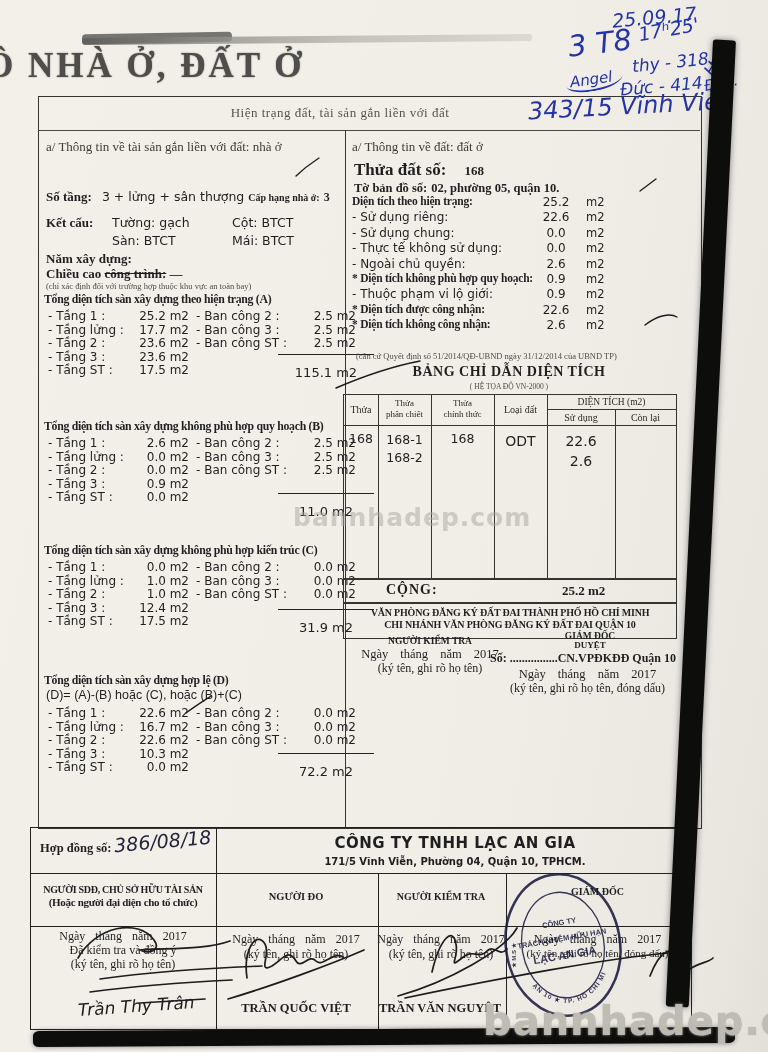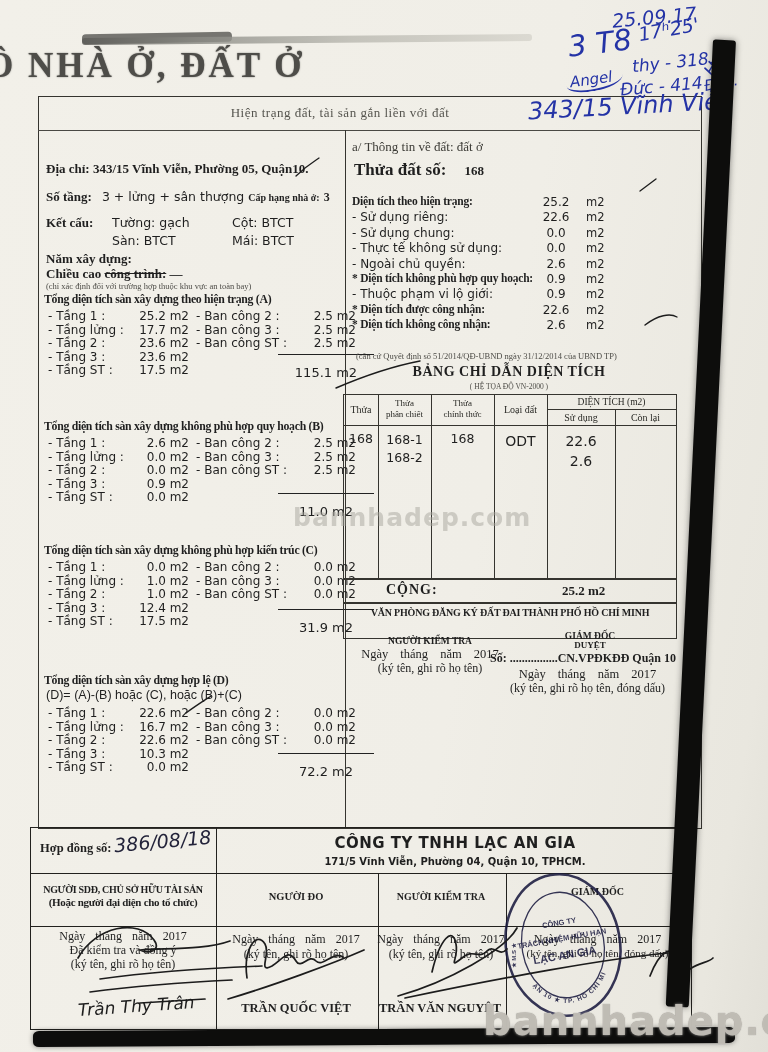--- a/index.html
+++ b/index.html
@@ -89,24 +89,21 @@
   <div class="hand" style="left:620px;top:76px;font-size:17px;transform:rotate(-5deg);">Đức - 414</div>
   <div class="hand" style="left:704px;top:74px;font-size:15px;transform:rotate(-10deg);">Đức.</div>
   <div class="hand" style="left:566px;top:70px;font-size:15px;transform:rotate(-8deg);border-bottom:2px solid #2433a6;padding:0 10px 1px 4px;border-radius:0 0 60% 40%;">Angel</div>
   <div class="hand" style="left:528px;top:92px;font-size:24px;transform:rotate(-3deg);">343/15 Vĩnh Viễn</div>
 
   <div class="main-box"></div>
   <div class="form-header">Hiện trạng đất, tài sản gắn liền với đất</div>
   <div class="hdr-line"></div>
   <div class="col-div"></div>
 
-  <div class="abs" style="left:46px;top:161px;font-size:13px;white-space:nowrap;">
-    <span class="sb">Địa chỉ:</span>
-    <span class="sb">343/15 Vĩnh Viễn, Phường 05, Quận10.</span>
-  </div>
+  <div class="abs" style="left:46px;top:139px;font-size:13px;color:#3c3b36;">a/ Thông tin về tài sản gắn liền với đất: nhà ở</div>
   <div class="abs" style="left:46px;top:187px;white-space:nowrap;">
     <span class="sb" style="font-size:13px;">Số tầng:</span>
     <span class="fill" style="font-size:12.5px;margin-left:6px;">3 + lửng + sân thượng</span>
     <span class="sb" style="font-size:10px;margin-left:0;">Cấp hạng nhà ở:</span>
     <span class="sb" style="font-size:12px;">3</span>
   </div>
   <div class="abs sb" style="left:46px;top:215px;font-size:13px;">Kết cấu:</div>
   <div class="abs fill" style="left:112px;top:215px;font-size:12.5px;">Tường: gạch</div>
   <div class="abs fill" style="left:112px;top:233px;font-size:12.5px;">Sàn: BTCT</div>
   <div class="abs fill" style="left:232px;top:215px;font-size:12.5px;">Cột: BTCT</div>
@@ -279,20 +276,24 @@
         </div>
       </div>
     <div class="fs-total" style="top:80px;">72.2 m2</div>
   </div>
 
   <div class="abs" style="left:352px;top:139px;font-size:13px;color:#3c3b36;">a/ Thông tin về đất: đất ở</div>
   <div class="abs" style="left:354px;top:160px;white-space:nowrap;">
     <span class="sb" style="font-size:17px;">Thửa đất số:</span>
     <span class="sb" style="font-size:13px;margin-left:14px;">168</span>
   </div>
+  <div class="abs" style="left:354px;top:178px;white-space:nowrap;">
+    <span class="sb" style="font-size:12.5px;">Tờ bản đồ số:</span>
+    <span class="sb" style="font-size:12.5px;">02, phường 05, quận 10.</span>
+  </div>
   <div class="abs" style="left:352px;top:195px;width:330px;height:160px;">
       <div class="land-row" style="top: 0px;">
         <span class="ll bld">Diện tích theo hiện trạng:</span>
         <span class="lv">25.2</span>
         <span class="lu">m2</span>
       </div>
       <div class="land-row" style="top: 15.4px;">
         <span class="ll">- Sử dụng riêng:</span>
         <span class="lv">22.6</span>
         <span class="lu">m2</span>
@@ -384,20 +385,21 @@
         <div></div>
       </div>
   </div>
 
   <div class="cong-box">
     <span class="sb abs" style="left:42px;top:3px;font-size:14px;letter-spacing:1px;">CỘNG:</span>
     <span class="sb abs" style="left:218px;top:4px;font-size:13px;">25.2 m2</span>
   </div>
   <div class="office-box">
     <div>VĂN PHÒNG ĐĂNG KÝ ĐẤT ĐAI THÀNH PHỐ HỒ CHÍ MINH</div>
+    <div>CHI NHÁNH VĂN PHÒNG ĐĂNG KÝ ĐẤT ĐAI QUẬN 10</div>
   </div>
 
   <div class="abs ctr sb" style="left:355px;top:636px;width:150px;font-size:9.5px;">NGƯỜI KIỂM TRA</div>
   <div class="abs ctr" style="left:350px;top:647px;width:160px;font-size:12.5px;word-spacing:9px;">Ngày tháng năm 2017</div>
   <div class="abs ctr" style="left:350px;top:661px;width:160px;font-size:12px;">(ký tên, ghi rõ họ tên)</div>
   <div class="abs ctr sb" style="left:520px;top:631px;width:140px;font-size:9.5px;">GIÁM ĐỐC</div>
   <div class="abs ctr sb" style="left:520px;top:640px;width:140px;font-size:9px;">DUYỆT</div>
   <div class="abs sb" style="left:490px;top:651px;font-size:12px;white-space:nowrap;">Số: ................CN.VPĐKĐĐ Quận 10</div>
   <div class="abs ctr" style="left:495px;top:667px;width:185px;font-size:12.5px;word-spacing:9px;">Ngày tháng năm 2017</div>
   <div class="abs ctr" style="left:490px;top:681px;width:195px;font-size:12px;">(ký tên, ghi rõ họ tên, đóng dấu)</div>

